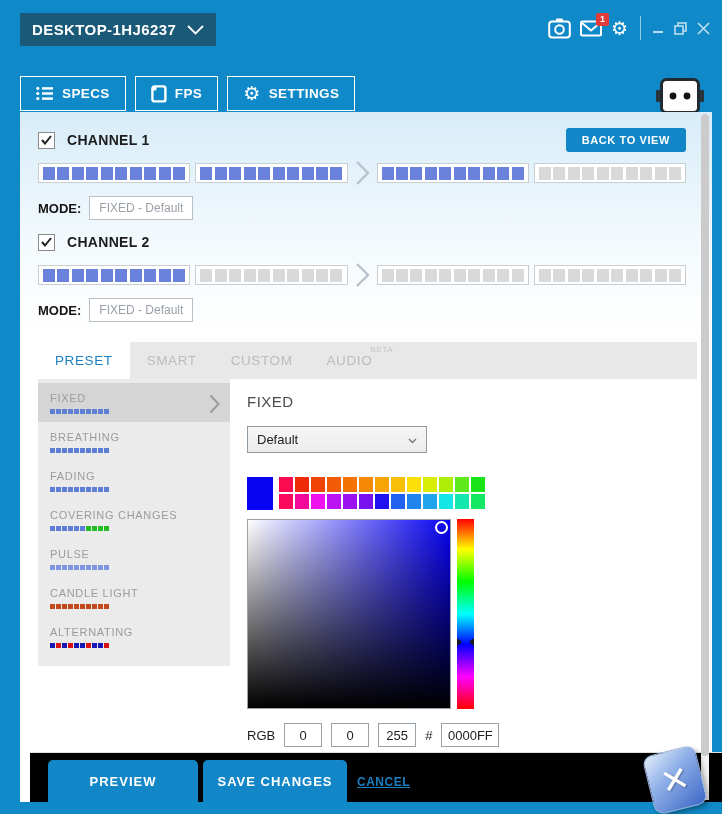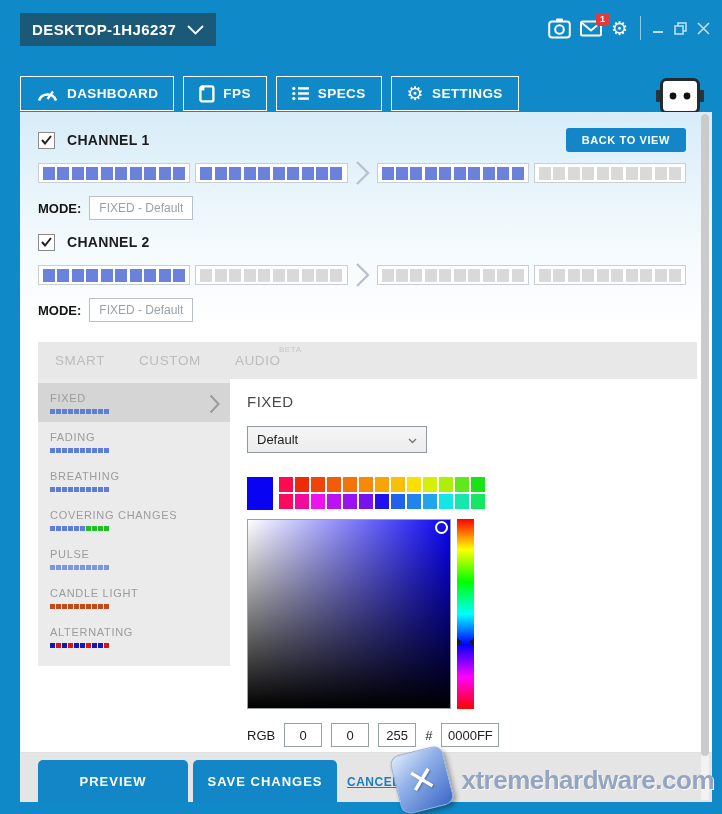--- a/index.html
+++ b/index.html
@@ -76,21 +76,21 @@
   .hue-bar{width:17px;height:190px;position:relative;cursor:pointer;
     background:linear-gradient(to bottom,#ff0000 0%,#ffff00 16%,#00ff00 33%,#00ffff 50%,#0000ff 66%,#ff00ff 83%,#ff0000 100%);}
   .hue-arrow{position:absolute;width:0;height:0;border-top:4px solid transparent;border-bottom:4px solid transparent;}
   .hue-arrow.left{left:0;border-left:5px solid #1a1a1a;}
   .hue-arrow.right{right:0;border-right:5px solid #1a1a1a;}
   .rgb-row{display:flex;align-items:center;gap:9px;margin-top:14px;font-size:13px;color:#1b1b1b;}
   .rgb-input{width:38px;height:24px;border:1px solid #98a0a8;text-align:center;font-size:13px;
     font-family:"Liberation Sans","DejaVu Sans",sans-serif;color:#222;box-sizing:border-box;}
   .hex-input{width:58px;}
   
-  .footer{position:absolute;left:0;bottom:0;width:100%;height:50px;border-top:1px solid #e0e0e0;background:#e5e5e5;box-sizing:border-box;}
+  .footer{position:absolute;left:10px;bottom:0;width:100%;height:50px;border-top:1px solid #e0e0e0;background:#000000;box-sizing:border-box;}
   .fbtn{position:absolute;bottom:0;height:42px;background:#1286c6;color:#fff;font-weight:bold;font-size:13px;
     letter-spacing:1px;border:none;border-radius:5px 5px 0 0;cursor:pointer;font-family:inherit;}
   .btn-preview{left:18px;width:150px;}
   .btn-save{left:173px;width:144px;}
   .cancel-link{position:absolute;left:327px;bottom:13px;color:#1a7fc1;font-size:12px;font-weight:bold;
     text-decoration:underline;letter-spacing:.5px;cursor:pointer;}
   
   .vscroll{position:absolute;right:3px;top:2px;width:8px;height:686px;background:#f2f2f2;}
   .vthumb{position:absolute;top:0;left:0;width:8px;height:642px;background:#cbcbcb;border-radius:4px;cursor:grab;}
   
@@ -147,51 +147,42 @@
   <span class="ticon winbtn">
     <svg width="13" height="13" viewBox="0 0 13 13">
         <path d="M1 1 L12 12 M12 1 L1 12" stroke="#fff" stroke-width="1.6"></path>
       </svg>
   </span>
 </div>
 
 <div class="nav" id="nav-tabs">
     <div class="nav-tab">
       <span class="icon">
-        <svg width="23" height="17" viewBox="0 0 23 17">
-          <path d="M3 15.5 A9 9 0 0 1 20 15.5" fill="none" stroke="currentColor" stroke-width="2.6"></path>
-          <path d="M11.5 14 L17 6.5" stroke="currentColor" stroke-width="2.2"></path>
-        </svg>
-      </span>
-      <span>DASHBOARD</span>
-    </div>
-    <div class="nav-tab">
-      <span class="icon">
-        <svg width="16" height="18" viewBox="0 0 16 18">
-          <rect x="1.4" y="1.4" width="13" height="15" rx="2" fill="none" stroke="currentColor" stroke-width="2.4"></rect>
-          <rect x="1.4" y="1.4" width="4" height="4" fill="currentColor"></rect>
-        </svg>
-      </span>
-      <span>FPS</span>
-    </div>
-    <div class="nav-tab">
-      <span class="icon">
         <svg width="18" height="15" viewBox="0 0 18 15">
           <circle cx="1.8" cy="2.4" r="1.6" fill="currentColor"></circle>
           <circle cx="1.8" cy="7.5" r="1.6" fill="currentColor"></circle>
           <circle cx="1.8" cy="12.6" r="1.6" fill="currentColor"></circle>
           <rect x="6" y="1.2" width="11" height="2.4" fill="currentColor"></rect>
           <rect x="6" y="6.3" width="11" height="2.4" fill="currentColor"></rect>
           <rect x="6" y="11.4" width="11" height="2.4" fill="currentColor"></rect>
         </svg>
       </span>
       <span>SPECS</span>
     </div>
     <div class="nav-tab">
       <span class="icon">
+        <svg width="16" height="18" viewBox="0 0 16 18">
+          <rect x="1.4" y="1.4" width="13" height="15" rx="2" fill="none" stroke="currentColor" stroke-width="2.4"></rect>
+          <rect x="1.4" y="1.4" width="4" height="4" fill="currentColor"></rect>
+        </svg>
+      </span>
+      <span>FPS</span>
+    </div>
+    <div class="nav-tab">
+      <span class="icon">
         <span class="gear-glyph" style="color:currentColor">⚙</span>
       </span>
       <span>SETTINGS</span>
     </div>
   </div>
 
 <span class="hw-device">
   <svg width="48" height="36" viewBox="0 0 48 36">
       <rect x="0" y="12" width="7" height="12" rx="1" fill="#28343c"></rect>
       <rect x="41" y="12" width="7" height="12" rx="1" fill="#28343c"></rect>
@@ -335,20 +326,21 @@
           <span class="led" style="background: rgb(217, 217, 217);"></span>
         </div>
       </div>
       <div class="mode-row">
         <span class="mode-label">MODE:</span>
         <span class="mode-value">FIXED - Default</span>
       </div>
     </div>
 
   <div class="preset-tabs" id="preset-tabs">
+      <div class="ptab active">PRESET</div>
       <div class="ptab">SMART</div>
       <div class="ptab">CUSTOM</div>
       <div class="ptab">AUDIO<span class="beta">BETA</span></div>
     </div>
 
   <div class="body-area">
     <div class="mode-list" id="mode-list">
         <div class="mode-item selected">
           <div class="mlabel">FIXED</div>
           <div class="mini-strip">
@@ -361,36 +353,36 @@
             <span class="mini-led" style="background: rgb(95, 126, 214);"></span>
             <span class="mini-led" style="background: rgb(95, 126, 214);"></span>
             <span class="mini-led" style="background: rgb(95, 126, 214);"></span>
             <span class="mini-led" style="background: rgb(95, 126, 214);"></span>
           </div>
           <span class="sel-chev"><svg width="11" height="20" viewBox="0 0 11 20">
               <polyline points="1.5,1.5 9.5,10 1.5,18.5" fill="none" stroke="#9b9b9b" stroke-width="2"></polyline>
             </svg></span>
         </div>
         <div class="mode-item">
+          <div class="mlabel">BREATHING</div>
+          <div class="mini-strip">
+            <span class="mini-led" style="background: rgb(95, 126, 214);"></span>
+            <span class="mini-led" style="background: rgb(95, 126, 214);"></span>
+            <span class="mini-led" style="background: rgb(95, 126, 214);"></span>
+            <span class="mini-led" style="background: rgb(95, 126, 214);"></span>
+            <span class="mini-led" style="background: rgb(95, 126, 214);"></span>
+            <span class="mini-led" style="background: rgb(95, 126, 214);"></span>
+            <span class="mini-led" style="background: rgb(95, 126, 214);"></span>
+            <span class="mini-led" style="background: rgb(95, 126, 214);"></span>
+            <span class="mini-led" style="background: rgb(95, 126, 214);"></span>
+            <span class="mini-led" style="background: rgb(95, 126, 214);"></span>
+          </div>
+        </div>
+        <div class="mode-item">
           <div class="mlabel">FADING</div>
-          <div class="mini-strip">
-            <span class="mini-led" style="background: rgb(95, 126, 214);"></span>
-            <span class="mini-led" style="background: rgb(95, 126, 214);"></span>
-            <span class="mini-led" style="background: rgb(95, 126, 214);"></span>
-            <span class="mini-led" style="background: rgb(95, 126, 214);"></span>
-            <span class="mini-led" style="background: rgb(95, 126, 214);"></span>
-            <span class="mini-led" style="background: rgb(95, 126, 214);"></span>
-            <span class="mini-led" style="background: rgb(95, 126, 214);"></span>
-            <span class="mini-led" style="background: rgb(95, 126, 214);"></span>
-            <span class="mini-led" style="background: rgb(95, 126, 214);"></span>
-            <span class="mini-led" style="background: rgb(95, 126, 214);"></span>
-          </div>
-        </div>
-        <div class="mode-item">
-          <div class="mlabel">BREATHING</div>
           <div class="mini-strip">
             <span class="mini-led" style="background: rgb(95, 126, 214);"></span>
             <span class="mini-led" style="background: rgb(95, 126, 214);"></span>
             <span class="mini-led" style="background: rgb(95, 126, 214);"></span>
             <span class="mini-led" style="background: rgb(95, 126, 214);"></span>
             <span class="mini-led" style="background: rgb(95, 126, 214);"></span>
             <span class="mini-led" style="background: rgb(95, 126, 214);"></span>
             <span class="mini-led" style="background: rgb(95, 126, 214);"></span>
             <span class="mini-led" style="background: rgb(95, 126, 214);"></span>
             <span class="mini-led" style="background: rgb(95, 126, 214);"></span>
@@ -531,14 +523,13 @@
 
   <div class="vscroll">
     <div class="vthumb"></div>
   </div>
 </div>
 
 <div class="watermark">
   <div class="wm-logo">
     <span class="wm-x">✕</span>
   </div>
-  <span class="wm-text">xtremehardware.com</span>
 </div>
 
 </body></html>

